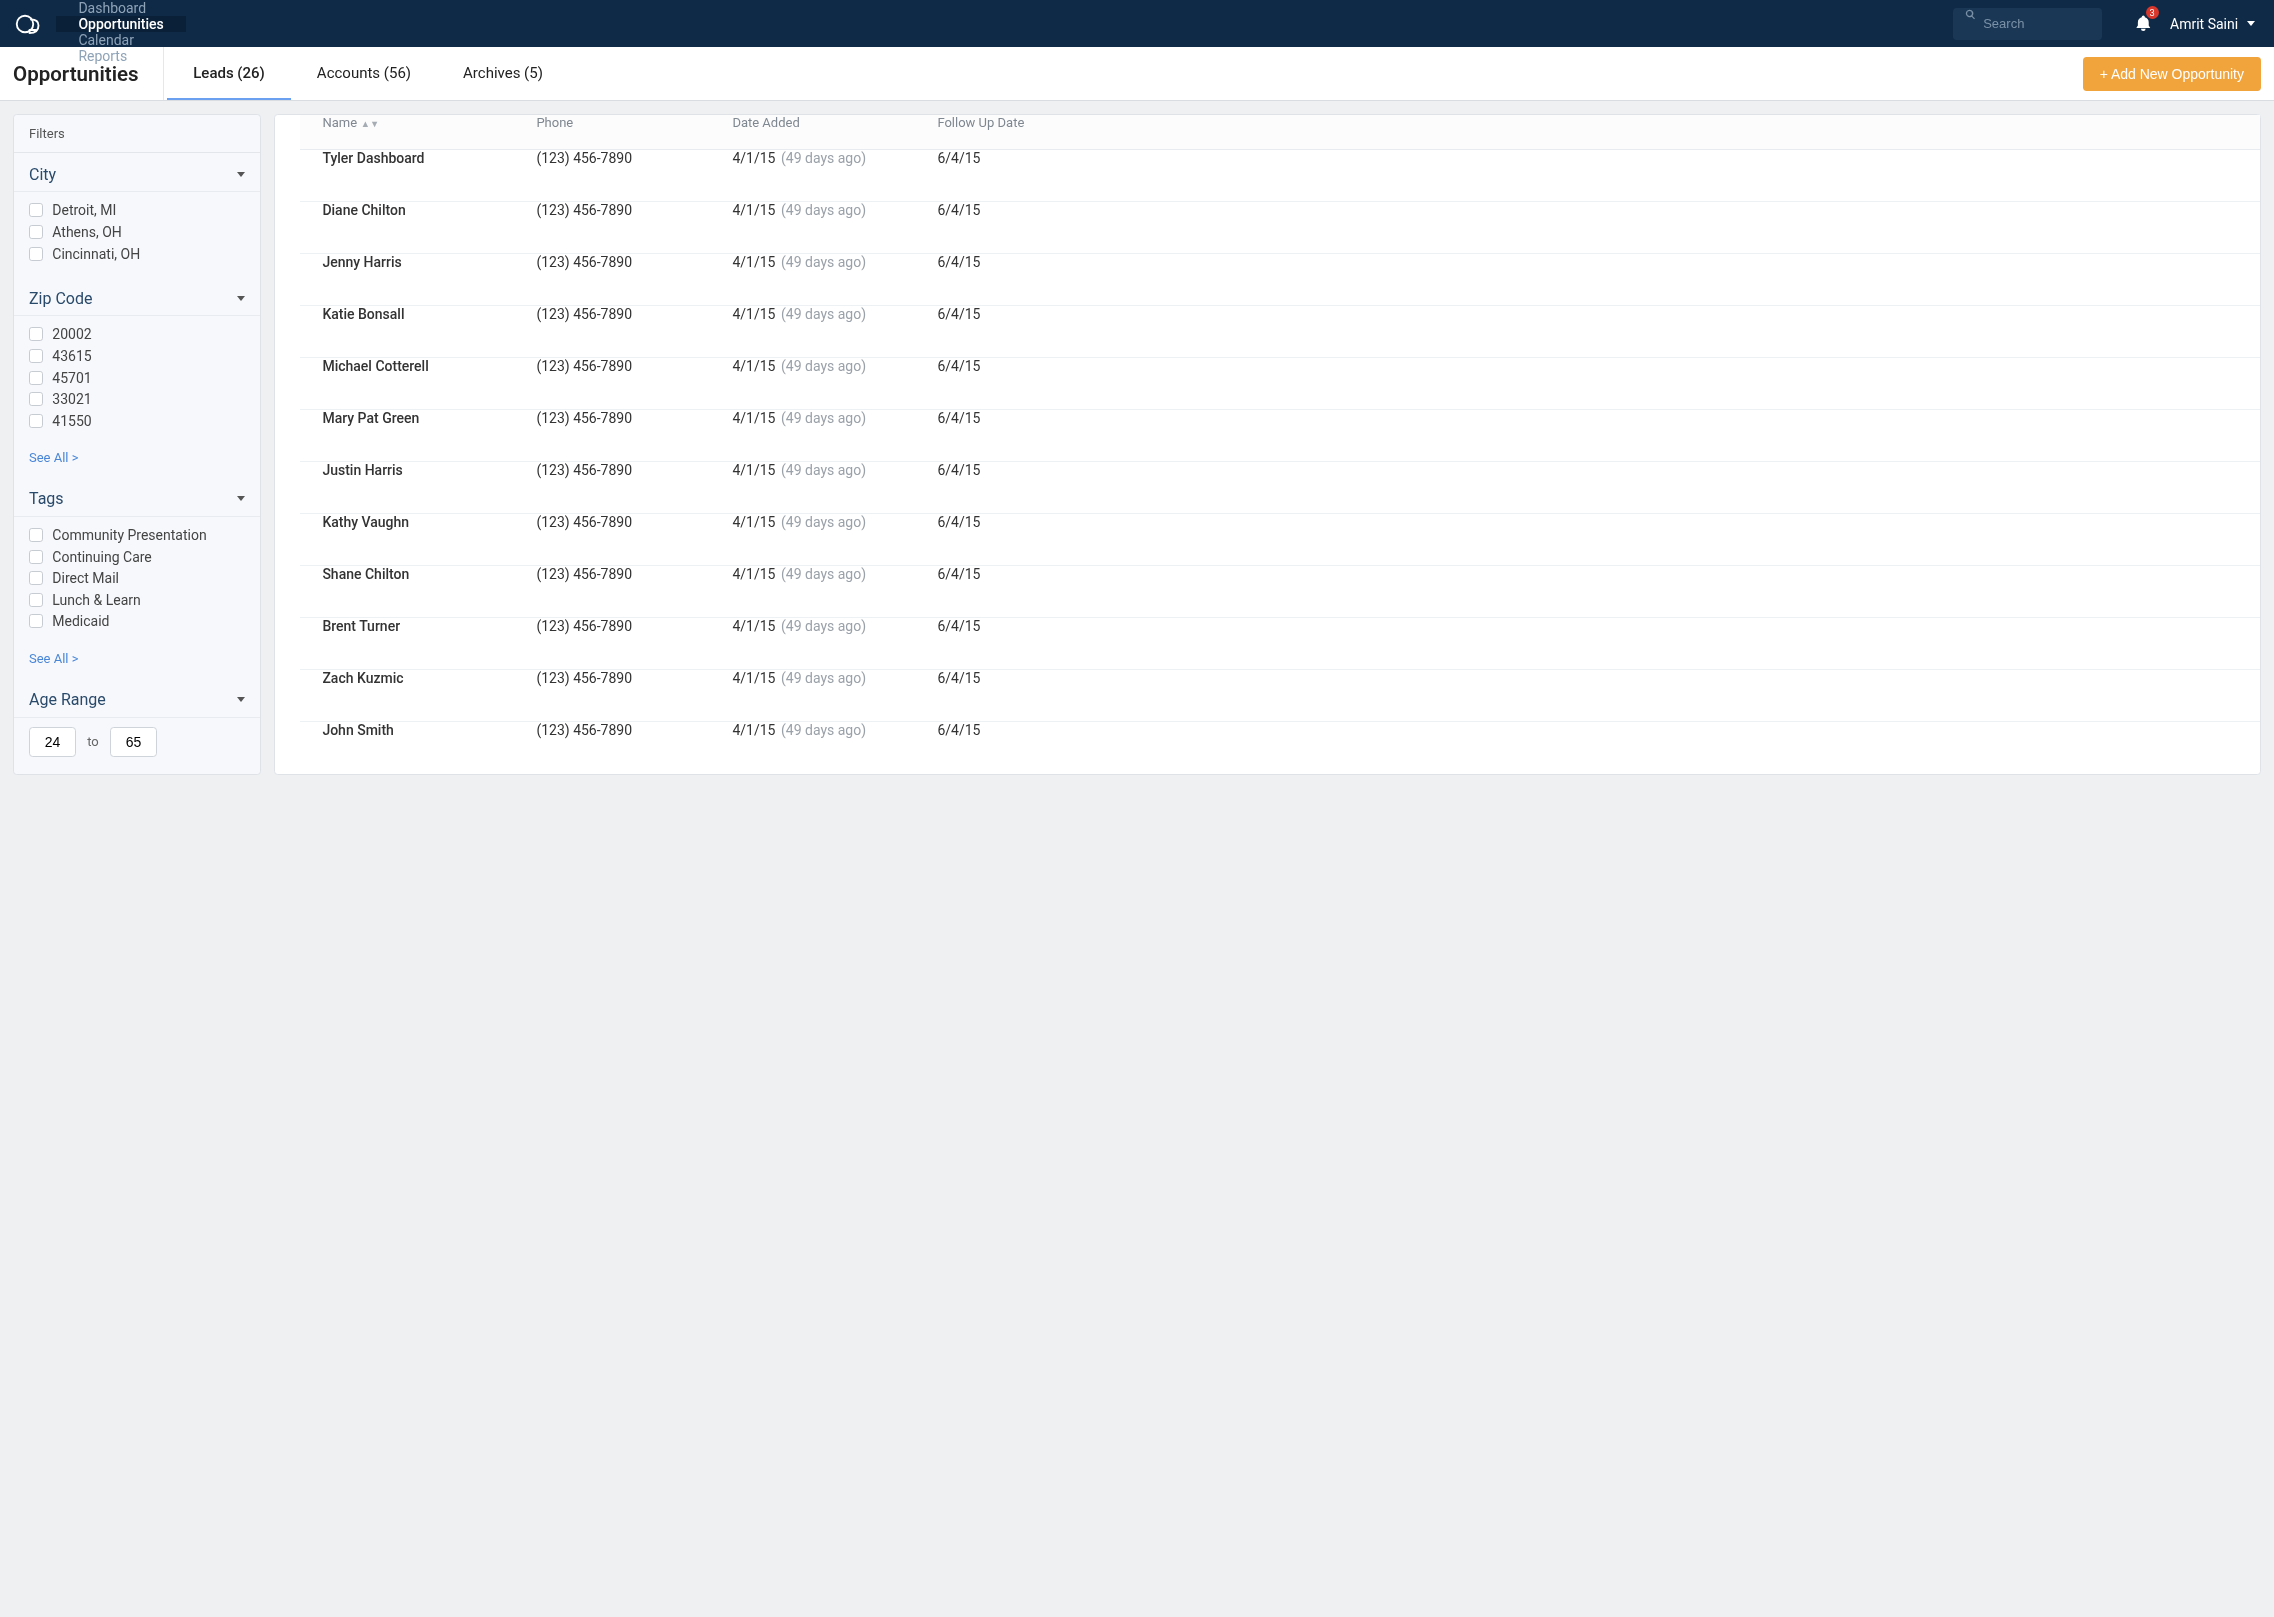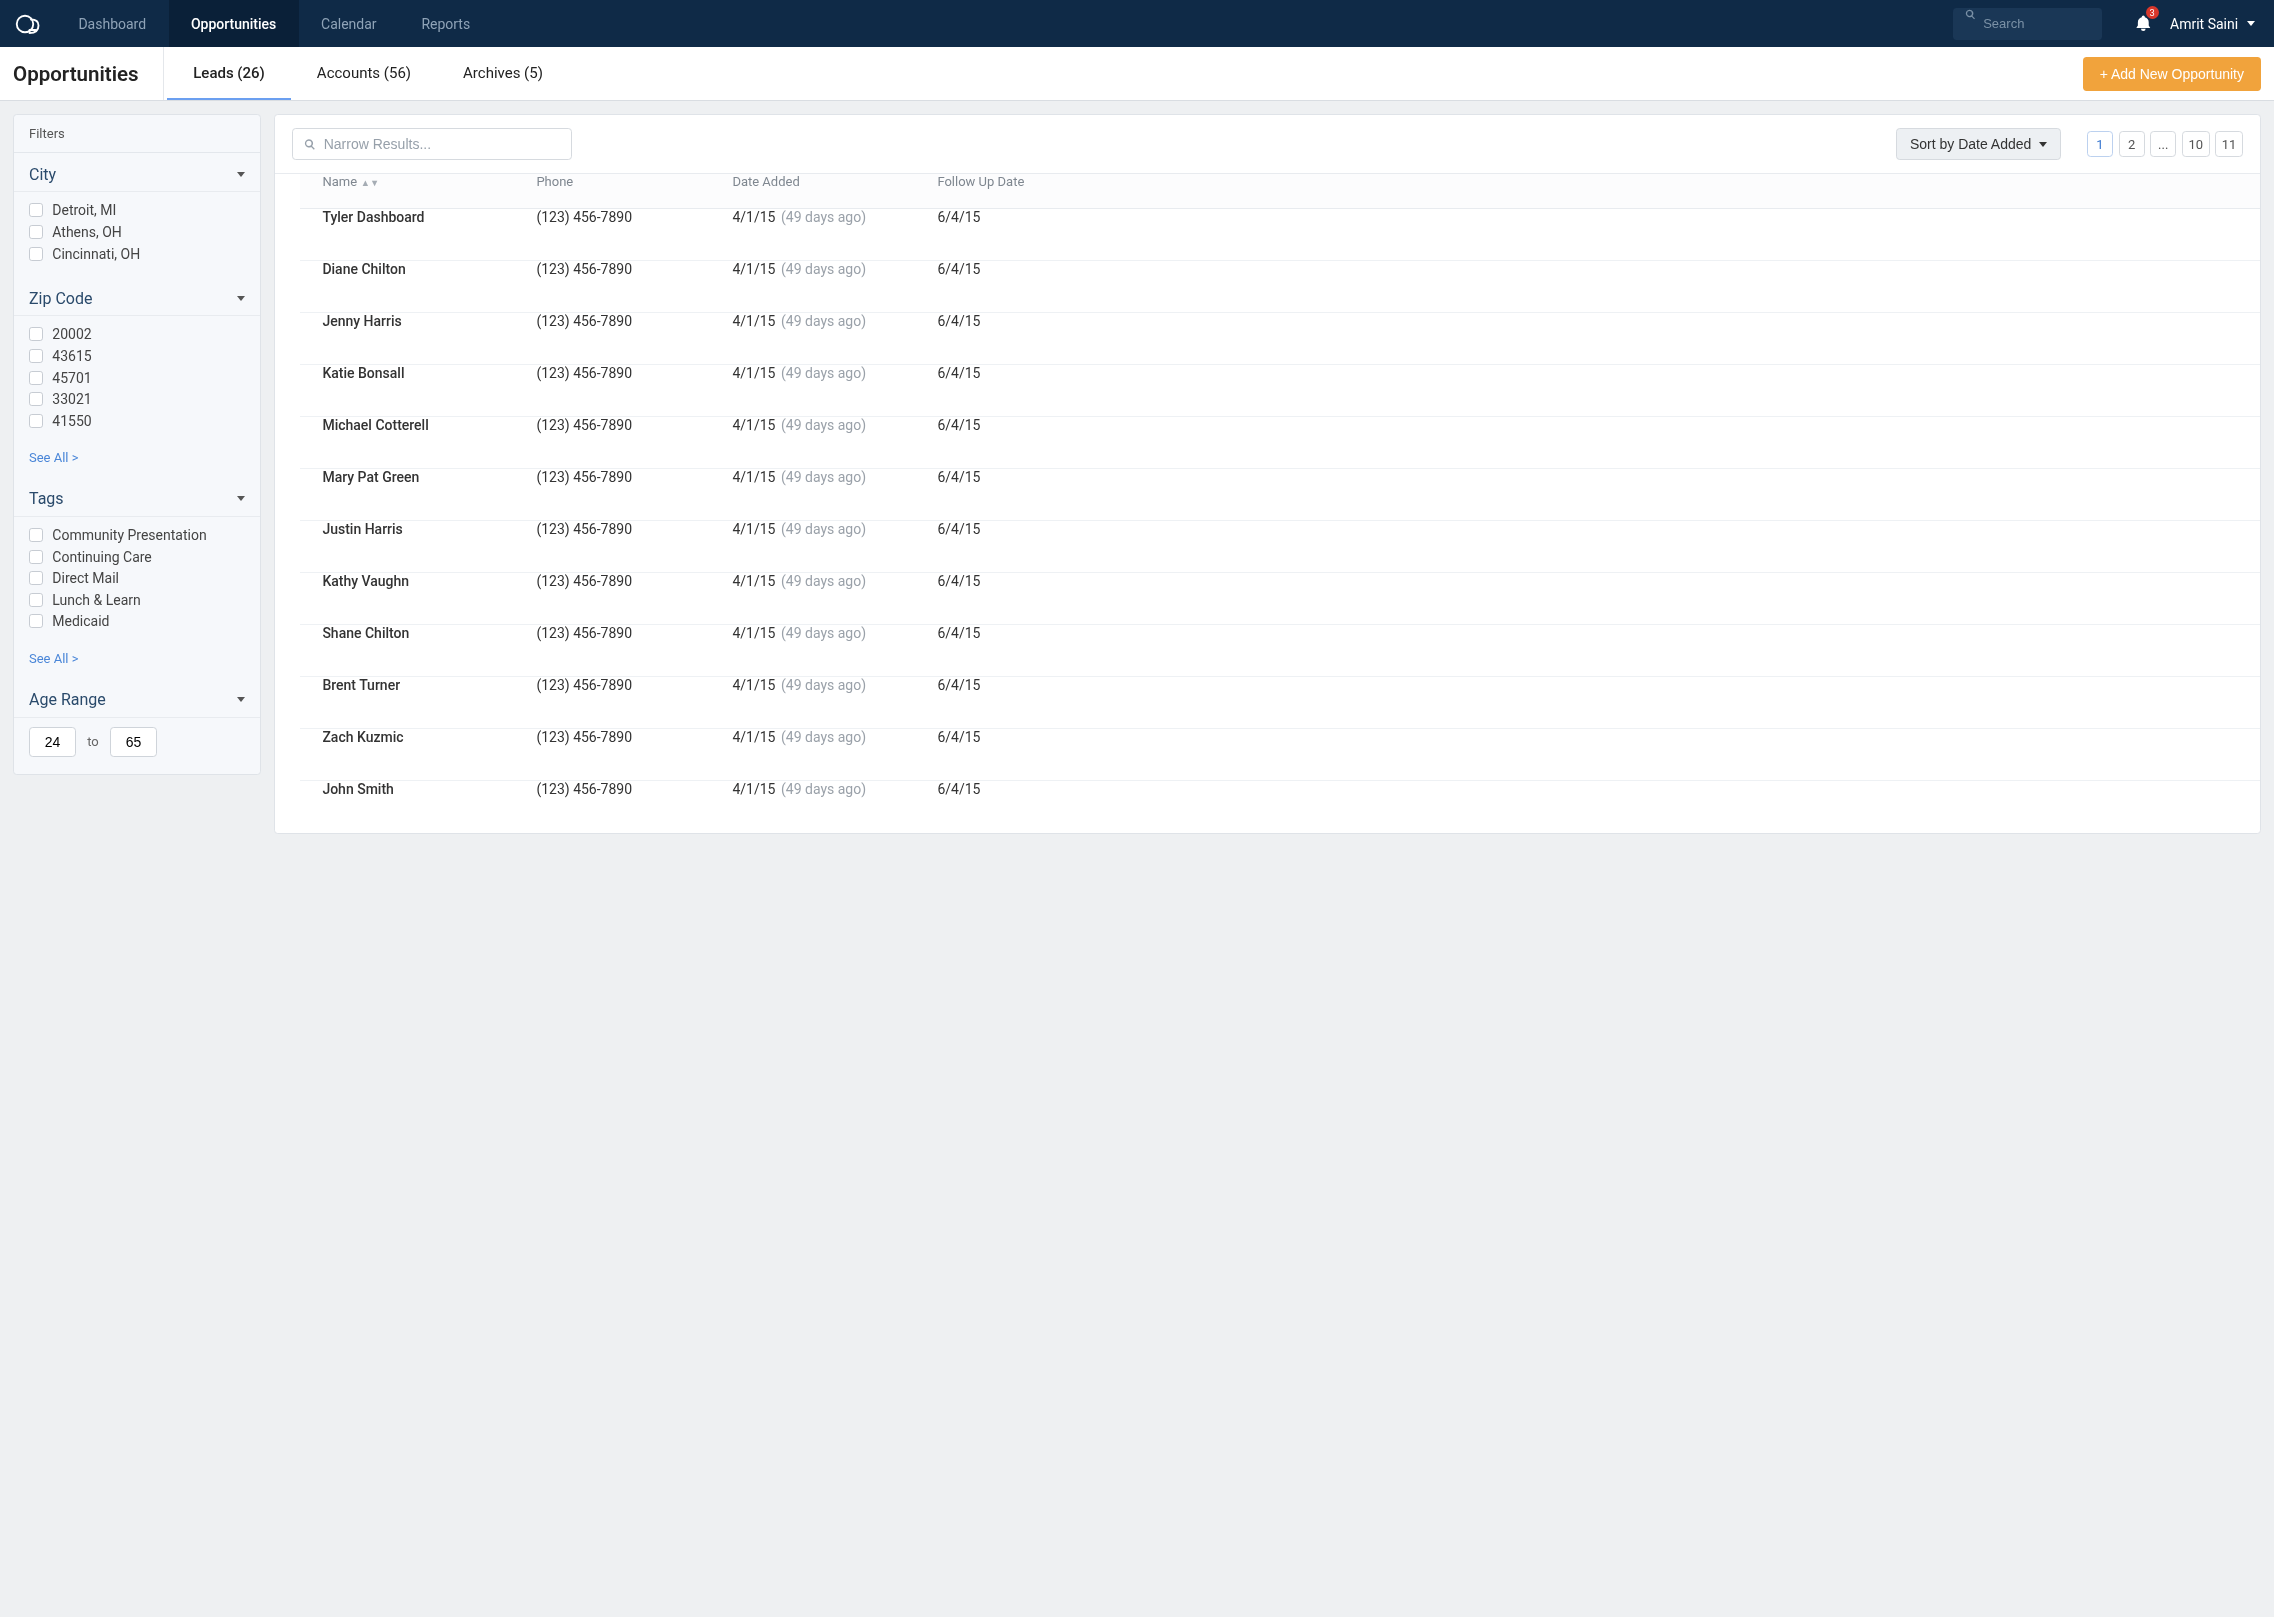--- a/index.html
+++ b/index.html
@@ -18,21 +18,21 @@
     display: flex;
     align-items: stretch;
     color: #fff;
     padding: 0 18.6px 0 0;
   }
   .logo {
     width: 56px;
     display:flex;align-items:center;justify-content:center;
   }
   .logo svg { width:30px;height:30px; }
-  .navlinks { display:flex; }
+  .navlinks { display:flex;flex-direction:column; }
   .navlink {
     display:flex;align-items:center;
     padding: 0 22.4px;
     color:#8fa3b7;
     font-size:14px;
     cursor:pointer;
   }
   .navlink.active { background:#0a2038; color:#fff; font-weight:500;}
   .topbar-spacer { flex:1; }
   .search-wrap {
@@ -309,40 +309,20 @@
       <span class="chev caret-down"></span>
     </div>
     <div class="age-row">
       <input class="age-input" value="24" style="">
       <span class="age-to">to</span>
       <input class="age-input" value="65" style="">
     </div>
   </aside>
 
   <section class="content">
-    <div class="content-toolbar">
-      <div class="narrow-wrap">
-        <svg viewBox="0 0 16 16">
-            <path d="M6.5 1a5.5 5.5 0 014.23 9.02l3.63 3.63-1.21 1.21-3.63-3.63A5.5 5.5 0 116.5 1zm0 2a3.5 3.5 0 100 7 3.5 3.5 0 000-7z"></path>
-          </svg>
-        <input placeholder="Narrow Results..." style="">
-      </div>
-      <div class="toolbar-spacer"></div>
-      <button class="sort-btn">
-        <span>Sort by Date Added</span>
-        <span class="caret-down"></span>
-      </button>
-      <div class="pager" id="pager">
-          <div class="page-btn active">1</div>
-          <div class="page-btn">2</div>
-          <div class="page-btn">...</div>
-          <div class="page-btn">10</div>
-          <div class="page-btn">11</div>
-        </div>
-    </div>
 
     <div class="thead">
       <div class="col-name">
         <span>Name</span><span class="sort-ind">▲▼</span>
       </div>
       <div class="col-phone">Phone</div>
       <div class="col-date">Date Added</div>
       <div class="col-follow">Follow Up Date</div>
     </div>
     <div id="tbody">

